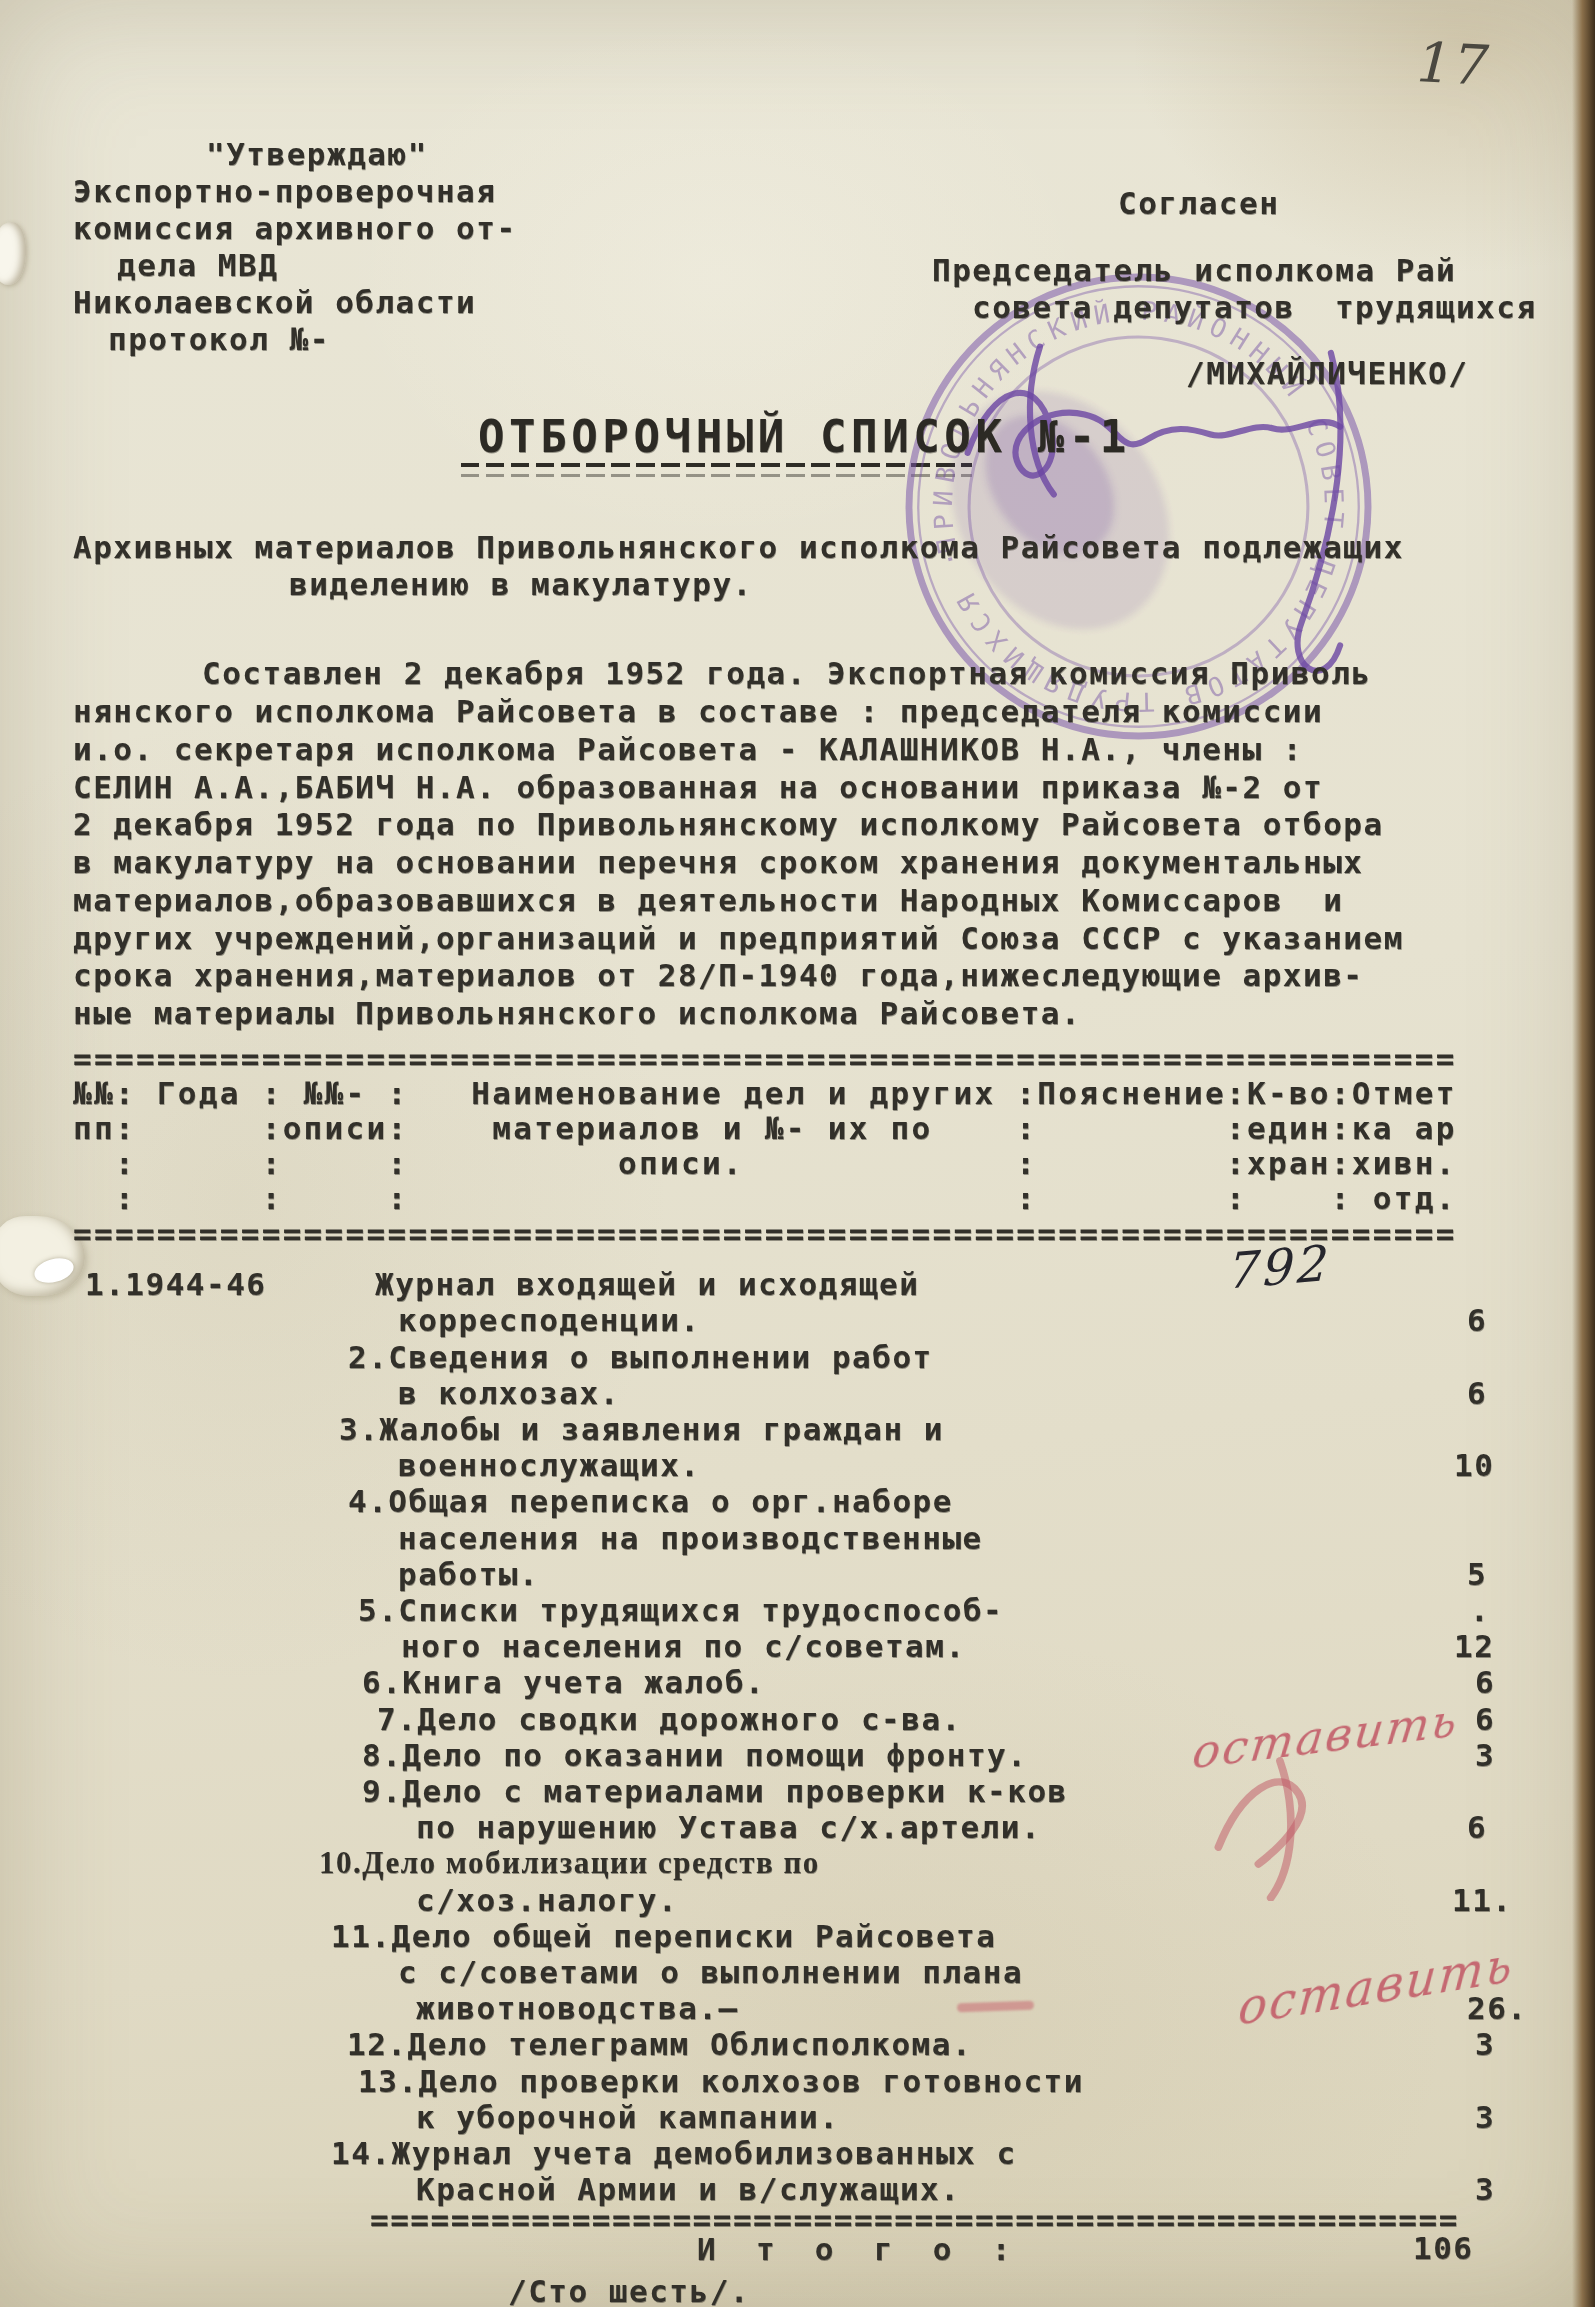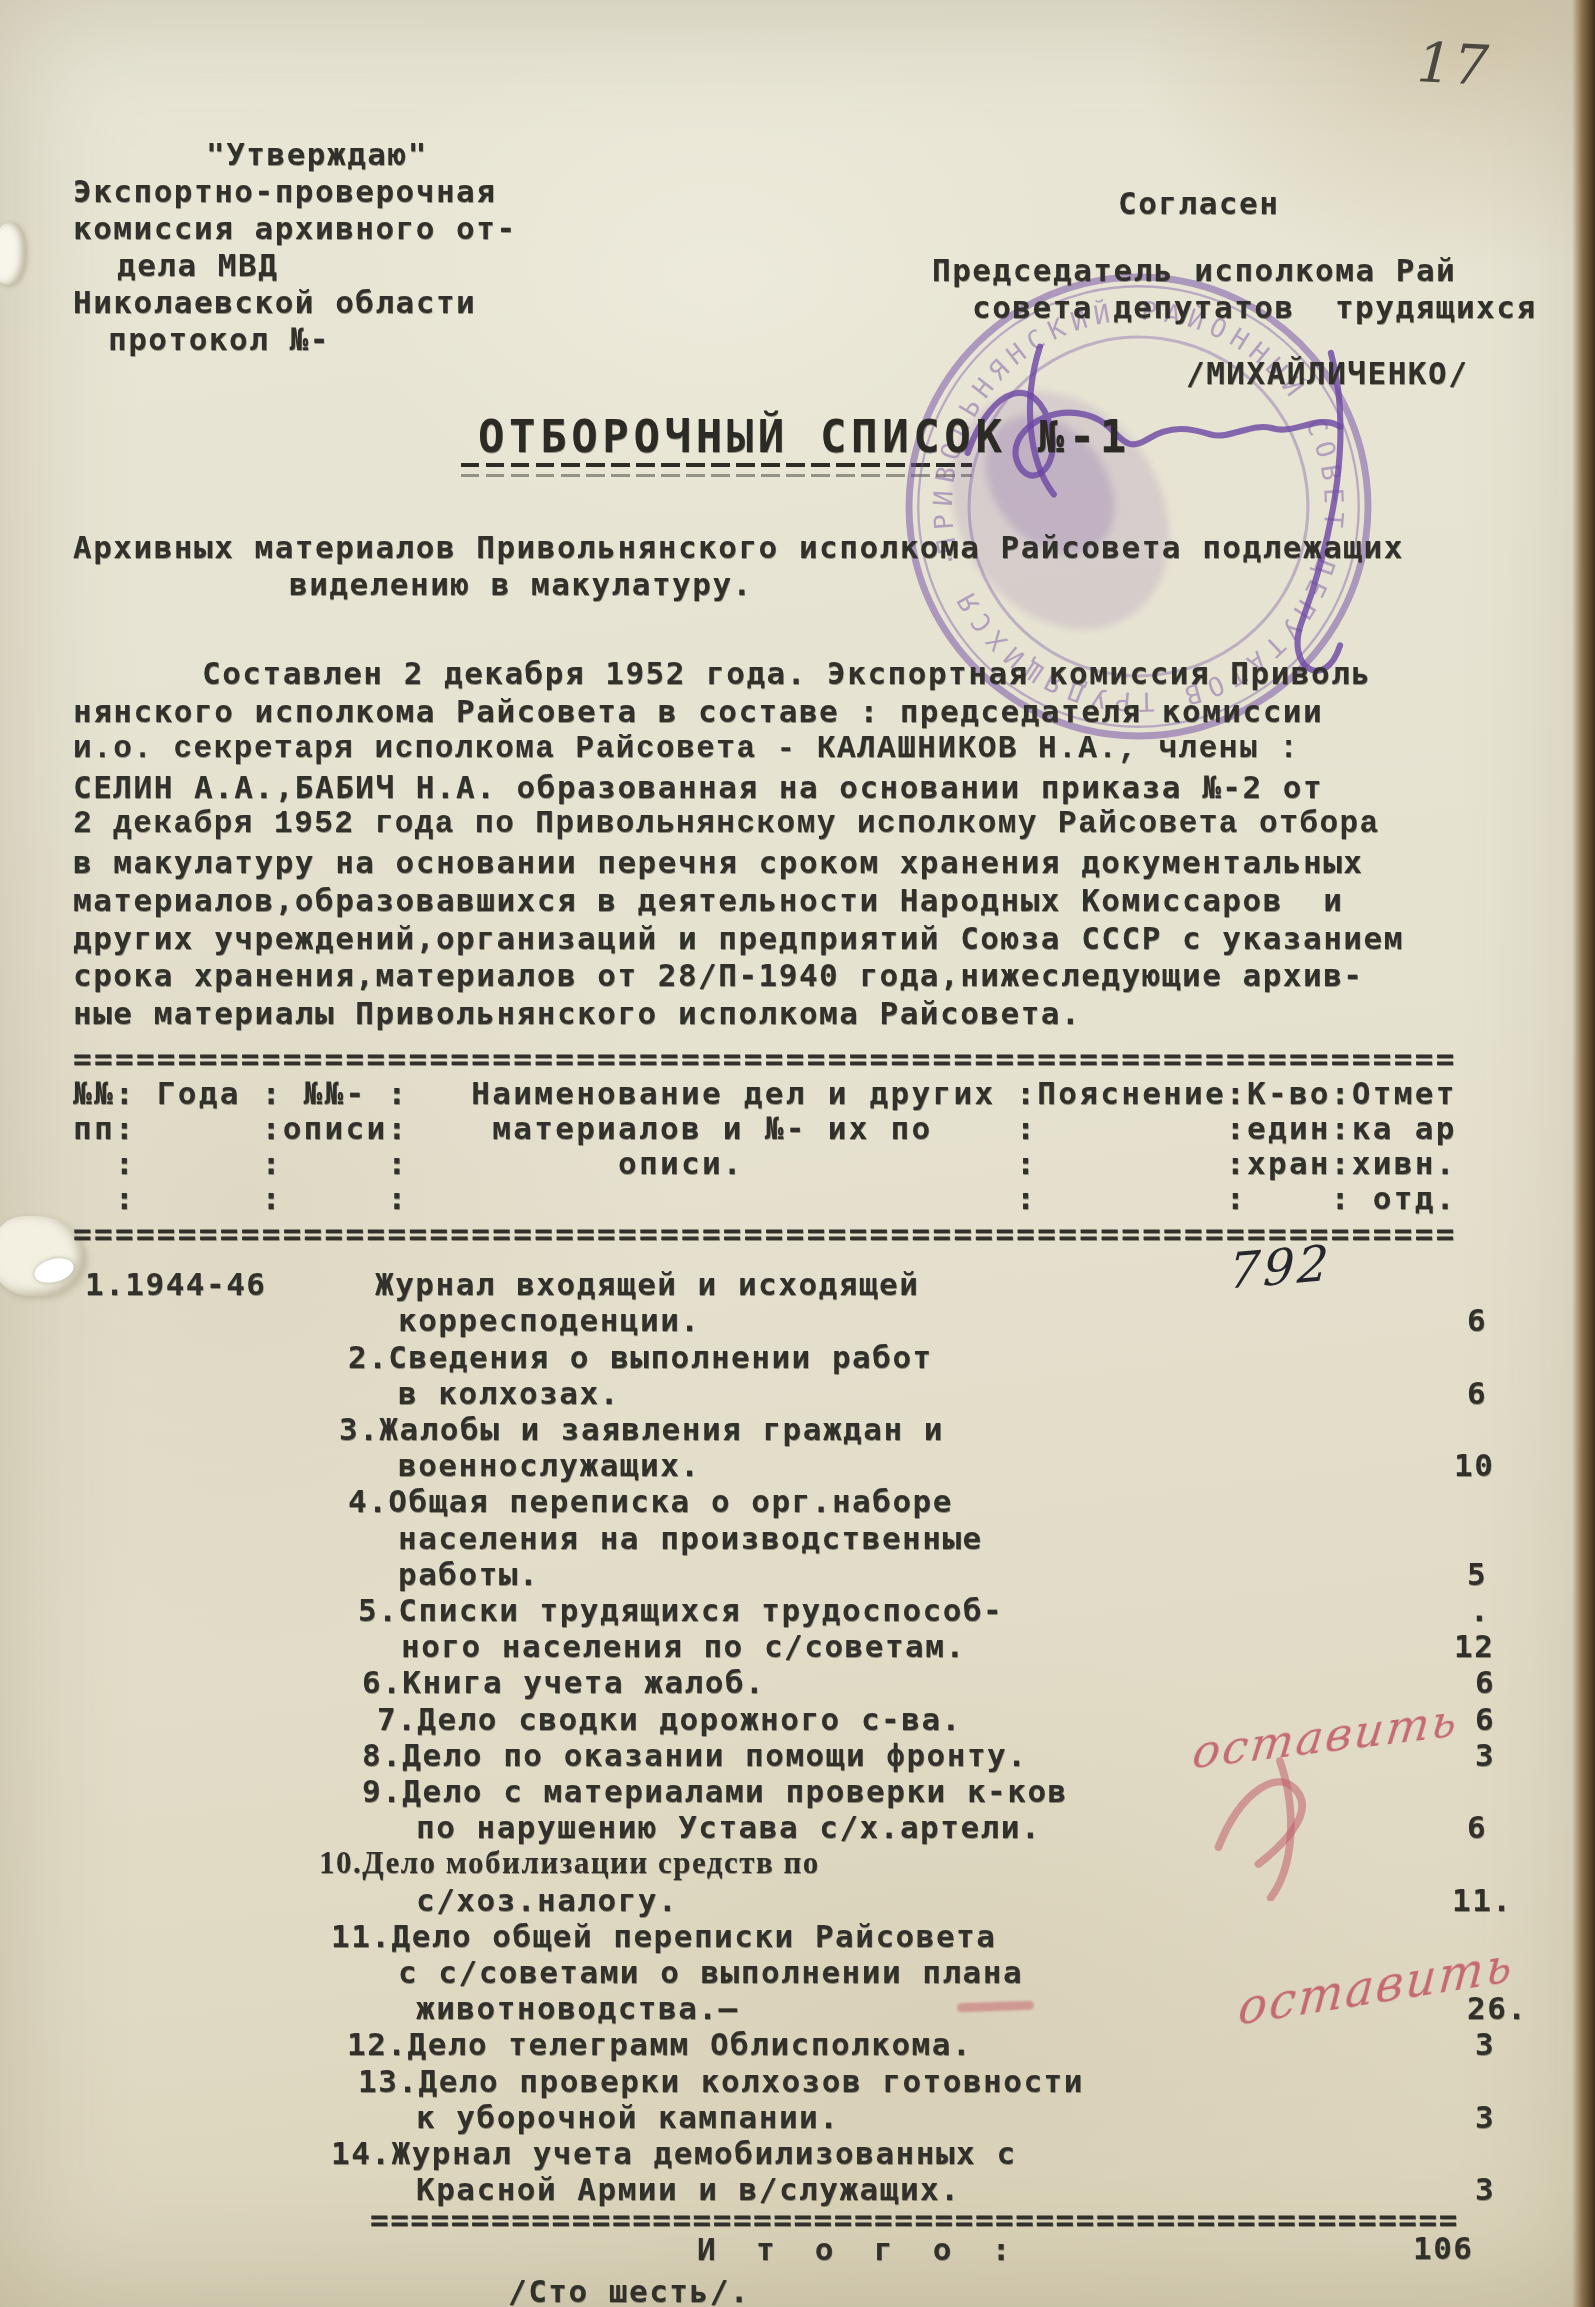--- a/index.html
+++ b/index.html
@@ -111,23 +111,23 @@
     <div class="abs t" style="left: 108px; top: 322px;">протокол №-</div>
     <div class="abs t" style="left: 1118px; top: 186px;">Согласен</div>
     <div class="abs t" style="left: 932px; top: 253px;">Председатель исполкома Рай</div>
     <div class="abs t" style="left: 972px; top: 290px;">совета депутатов  трудящихся</div>
     <div class="abs t" style="left: 1186px; top: 356px;">/МИХАЙЛИЧЕНКО/</div>
     <div class="abs t title" style="left: 478px; top: 420px;">ОТБОРОЧНЫЙ СПИСОК №-1</div>
     <div class="abs t" style="left: 289px; top: 567px;">виделению в макулатуру.</div>
     <div class="abs t" style="left: 73px; top: 530px;">Архивных материалов Привольнянского исполкома Райсовета подлежащих</div>
     <div class="abs t" style="left: 202px; top: 656px;">Составлен 2 декабря 1952 года. Экспортная комиссия Приволь</div>
     <div class="abs t" style="left: 73px; top: 694px;">нянского исполкома Райсовета в составе : председателя комиссии</div>
-    <div class="abs t" style="left: 73px; top: 732px; font-family: Liberation Mono, monospace;">и.о. секретаря исполкома Райсовета - КАЛАШНИКОВ Н.А., члены :</div>
+    <div class="abs t" style="left: 73px; top: 732px;">и.о. секретаря исполкома Райсовета - КАЛАШНИКОВ Н.А., члены :</div>
     <div class="abs t" style="left: 73px; top: 770px;">СЕЛИН А.А.,БАБИЧ Н.А. образованная на основании приказа №-2 от</div>
-    <div class="abs t" style="left: 73px; top: 807px; font-family: Liberation Mono, monospace;">2 декабря 1952 года по Привольнянскому исполкому Райсовета отбора</div>
+    <div class="abs t" style="left: 73px; top: 807px;">2 декабря 1952 года по Привольнянскому исполкому Райсовета отбора</div>
     <div class="abs t" style="left: 73px; top: 845px;">в макулатуру на основании перечня сроком хранения документальных</div>
     <div class="abs t" style="left: 73px; top: 883px;">материалов,образовавшихся в деятельности Народных Комиссаров  и</div>
     <div class="abs t" style="left: 73px; top: 921px;">других учреждений,организаций и предприятий Союза СССР с указанием</div>
     <div class="abs t" style="left: 73px; top: 958px;">срока хранения,материалов от 28/П-1940 года,нижеследующие архив-</div>
     <div class="abs t" style="left: 73px; top: 996px;">ные материалы Привольнянского исполкома Райсовета.</div>
     <div class="abs abs hand" style="left: 1229px; top: 1239px;">792</div>
     <div class="abs t" style="left: 85px; top: 1267px;">1.1944-46</div>
     <div class="abs t" style="left: 375px; top: 1267px;">Журнал входящей и исходящей</div>
     <div class="abs t" style="left: 398px; top: 1303px;">корресподенции.</div>
     <div class="abs t" style="left: 1467px; top: 1303px;">6</div>

